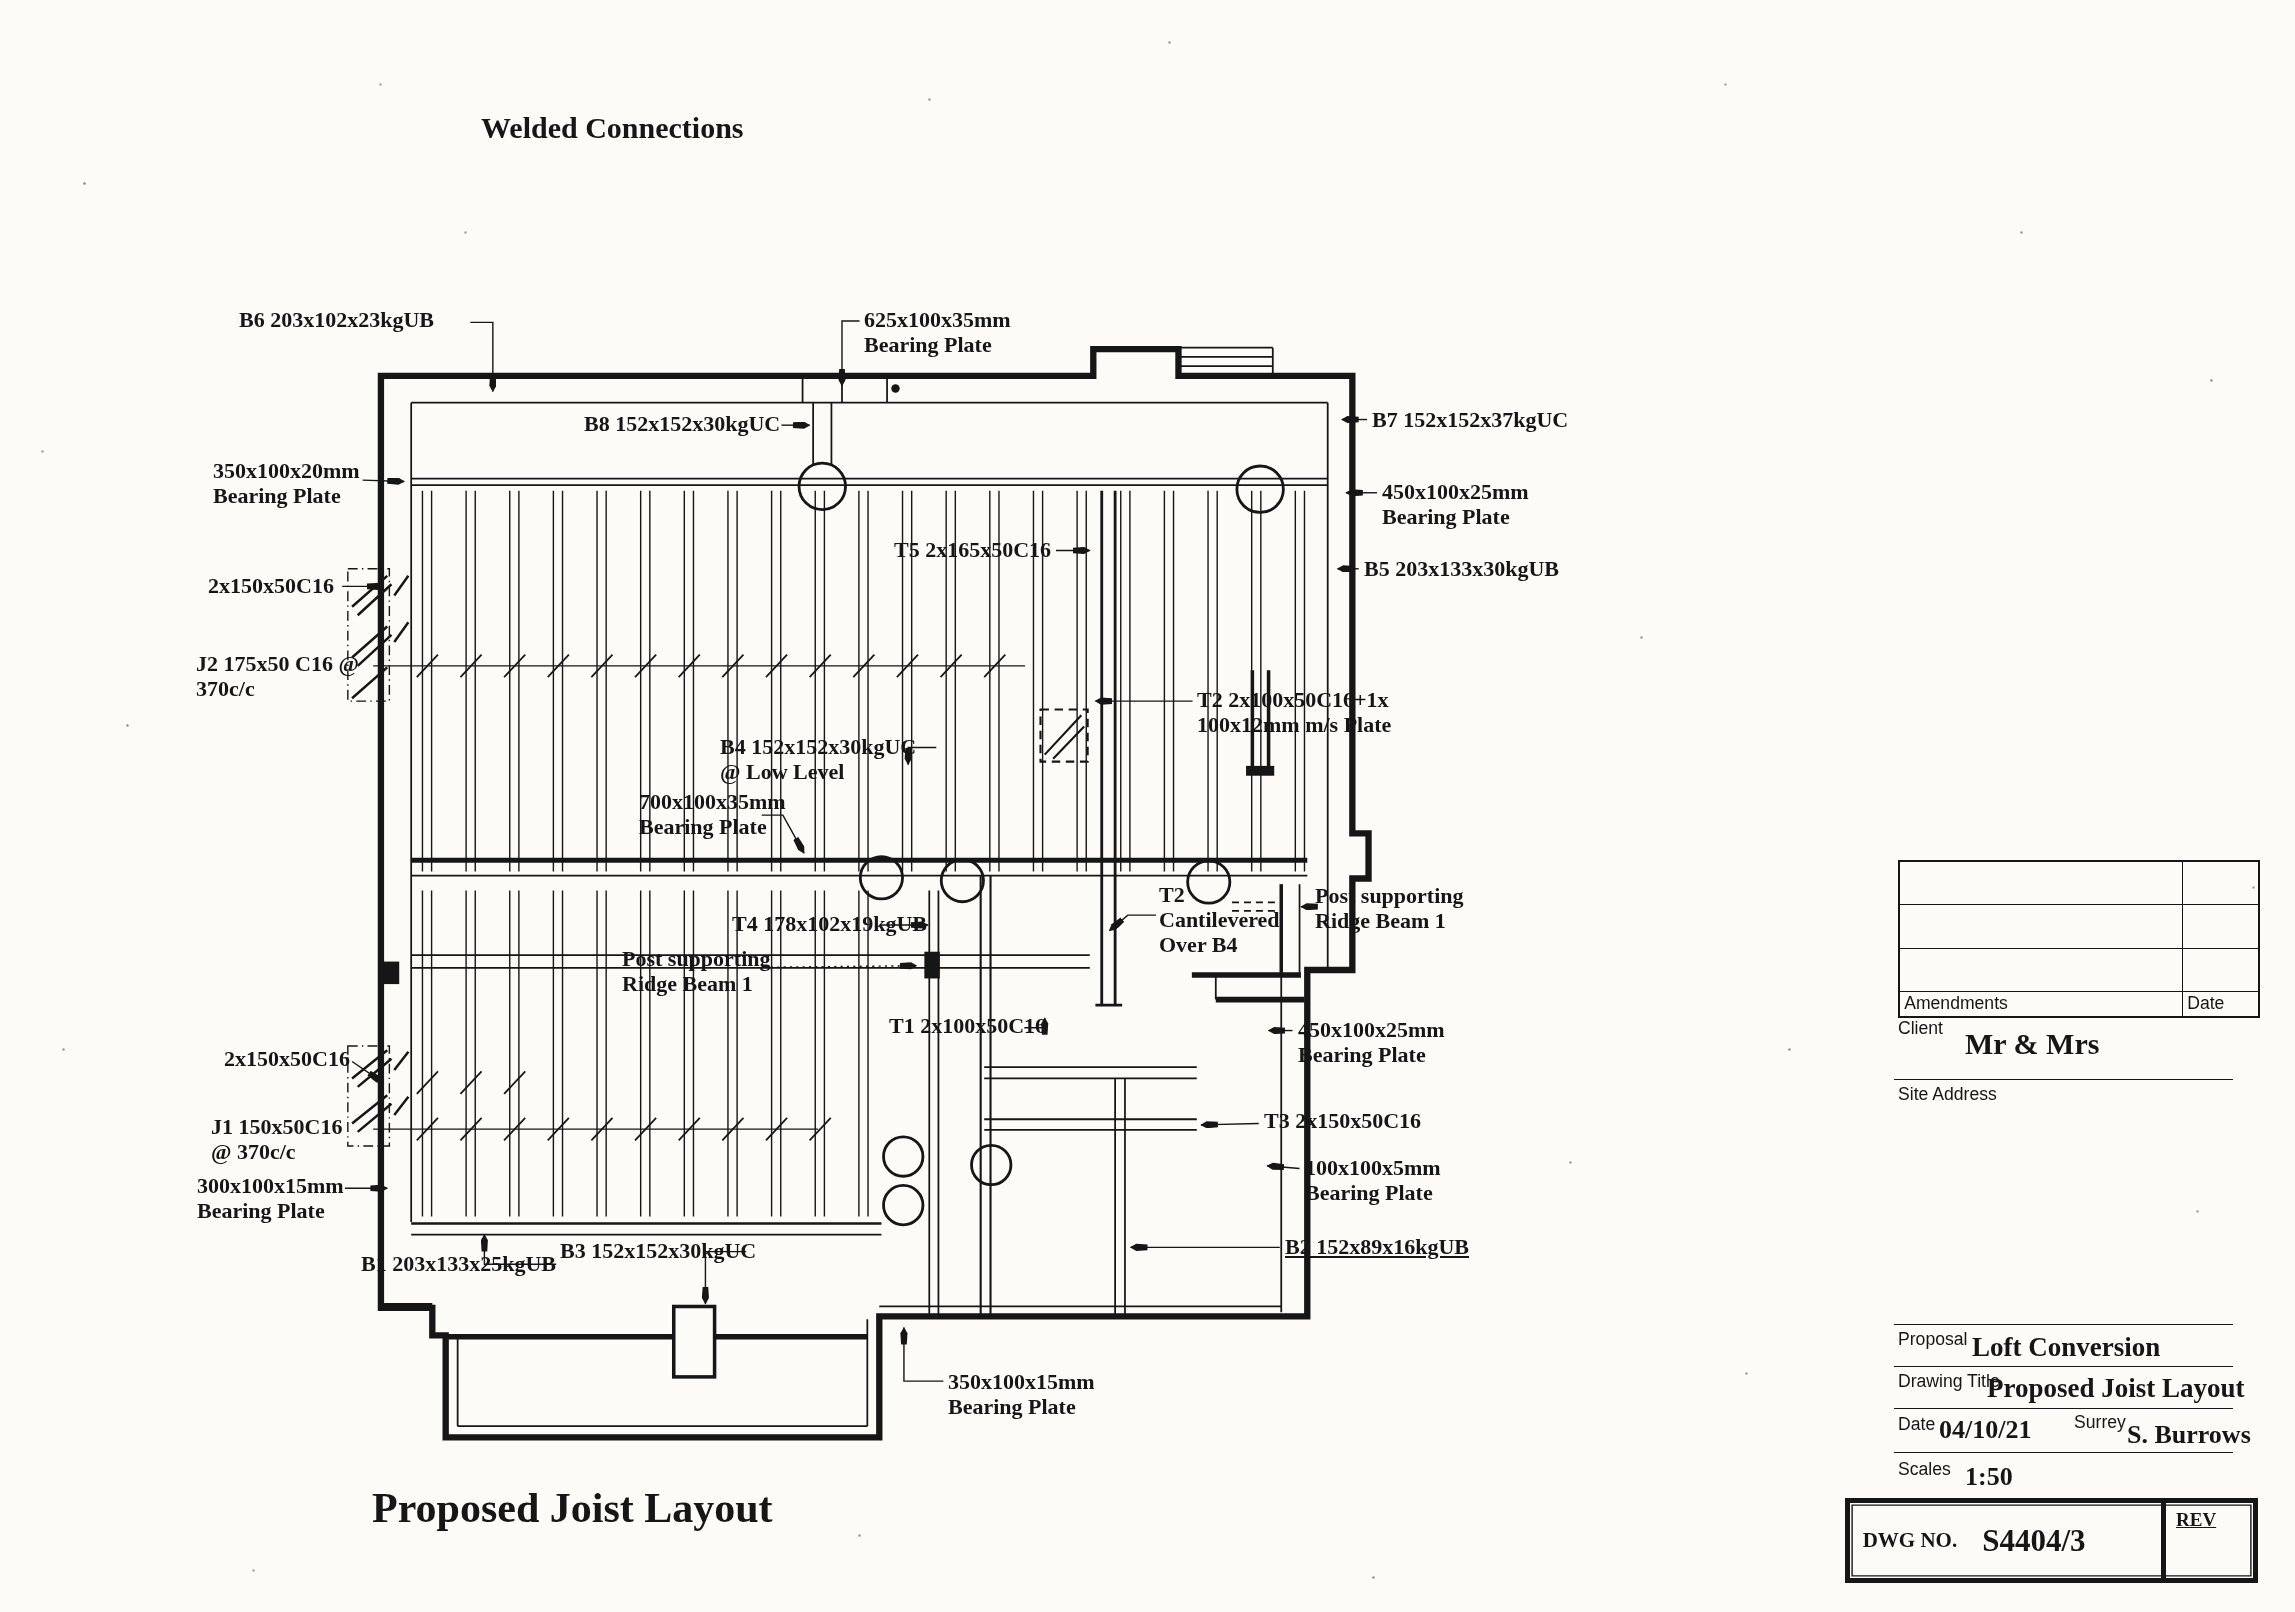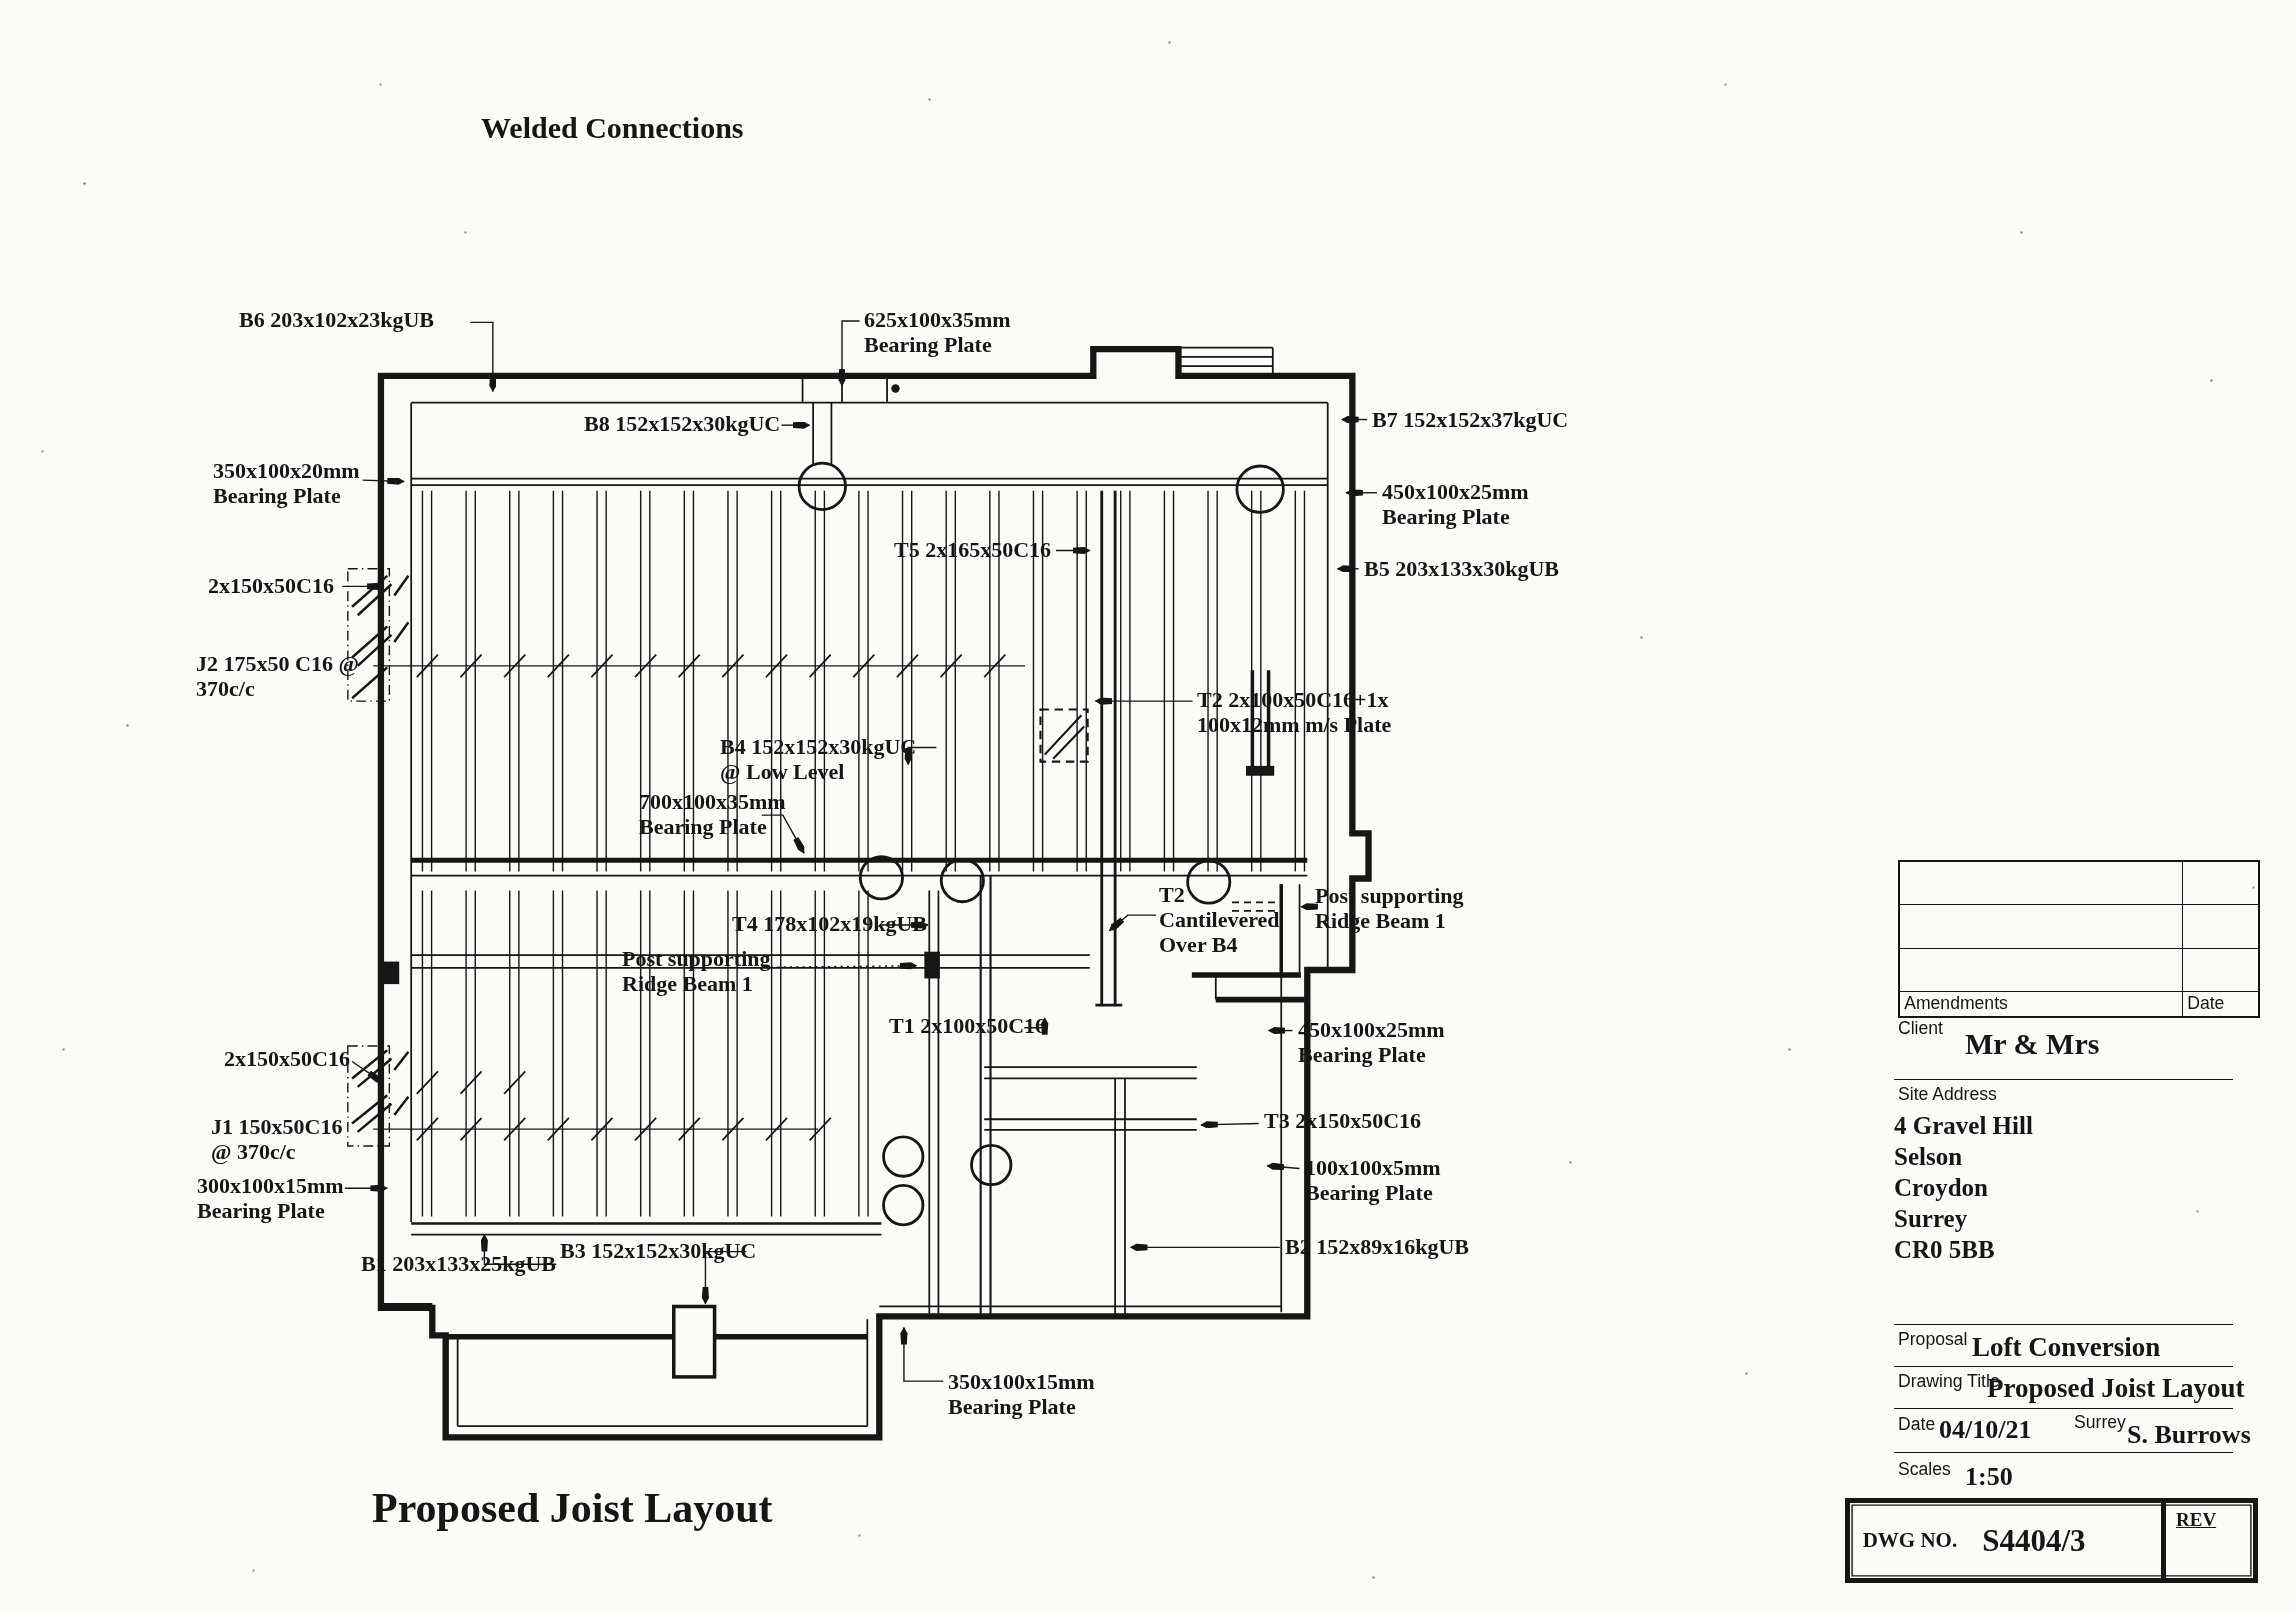--- a/index.html
+++ b/index.html
@@ -325,21 +325,21 @@
         <div>@ 370c/c</div>
       </div>
       <div class="ann" style="left: 1305px; top: 1155px;">
         <div>100x100x5mm</div>
         <div>Bearing Plate</div>
       </div>
       <div class="ann" style="left: 197px; top: 1173px;">
         <div>300x100x15mm</div>
         <div>Bearing Plate</div>
       </div>
-      <div class="ann" style="left: 1285px; top: 1234px;">
+      <div class="ann" style="left: 1285px; top: 1234px; text-decoration: underline;">
         <div>B2 152x89x16kgUB</div>
       </div>
       <div class="ann" style="left: 361px; top: 1251px;">
         <div>B1 203x133x25kgUB</div>
       </div>
       <div class="ann" style="left: 560px; top: 1238px;">
         <div>B3 152x152x30kgUC</div>
       </div>
       <div class="ann" style="left: 948px; top: 1369px;">
         <div>350x100x15mm</div>
@@ -360,27 +360,20 @@
     <div class="cell last-col"></div>
     <div class="cell last-row hdr tb-small">Amendments</div>
     <div class="cell last-col last-row hdr tb-small">Date</div>
   </div>
 
   <div class="tb-el tb-small" style="left:1898px;top:1018px;">Client</div>
   <div class="tb-value" style="left:1965px;top:1027px;font-size:30px;">Mr &amp; Mrs</div>
 
   <div class="tb-rule" style="left:1894px;top:1079px;width:339px;"></div>
   <div class="tb-el tb-small" style="left:1898px;top:1084px;">Site Address</div>
-  <div class="tb-el" id="site-address" style="left:1894px;top:1110px;font-weight:bold;font-size:25px;line-height:31px;">
-      <div>4 Gravel Hill</div>
-      <div>Selson</div>
-      <div>Croydon</div>
-      <div>Surrey</div>
-      <div>CR0 5BB</div>
-    </div>
 
   <div class="tb-rule" style="left:1894px;top:1324px;width:339px;"></div>
   <div class="tb-el tb-small" style="left:1898px;top:1329px;">Proposal</div>
   <div class="tb-value" style="left:1972px;top:1332px;font-size:27px;">Loft Conversion</div>
 
   <div class="tb-rule" style="left:1894px;top:1366px;width:339px;"></div>
   <div class="tb-el tb-small" style="left:1898px;top:1371px;">Drawing Title</div>
   <div class="tb-value" style="left:1987px;top:1373px;font-size:27px;">Proposed Joist Layout</div>
 
   <div class="tb-rule" style="left:1894px;top:1408px;width:339px;"></div>

